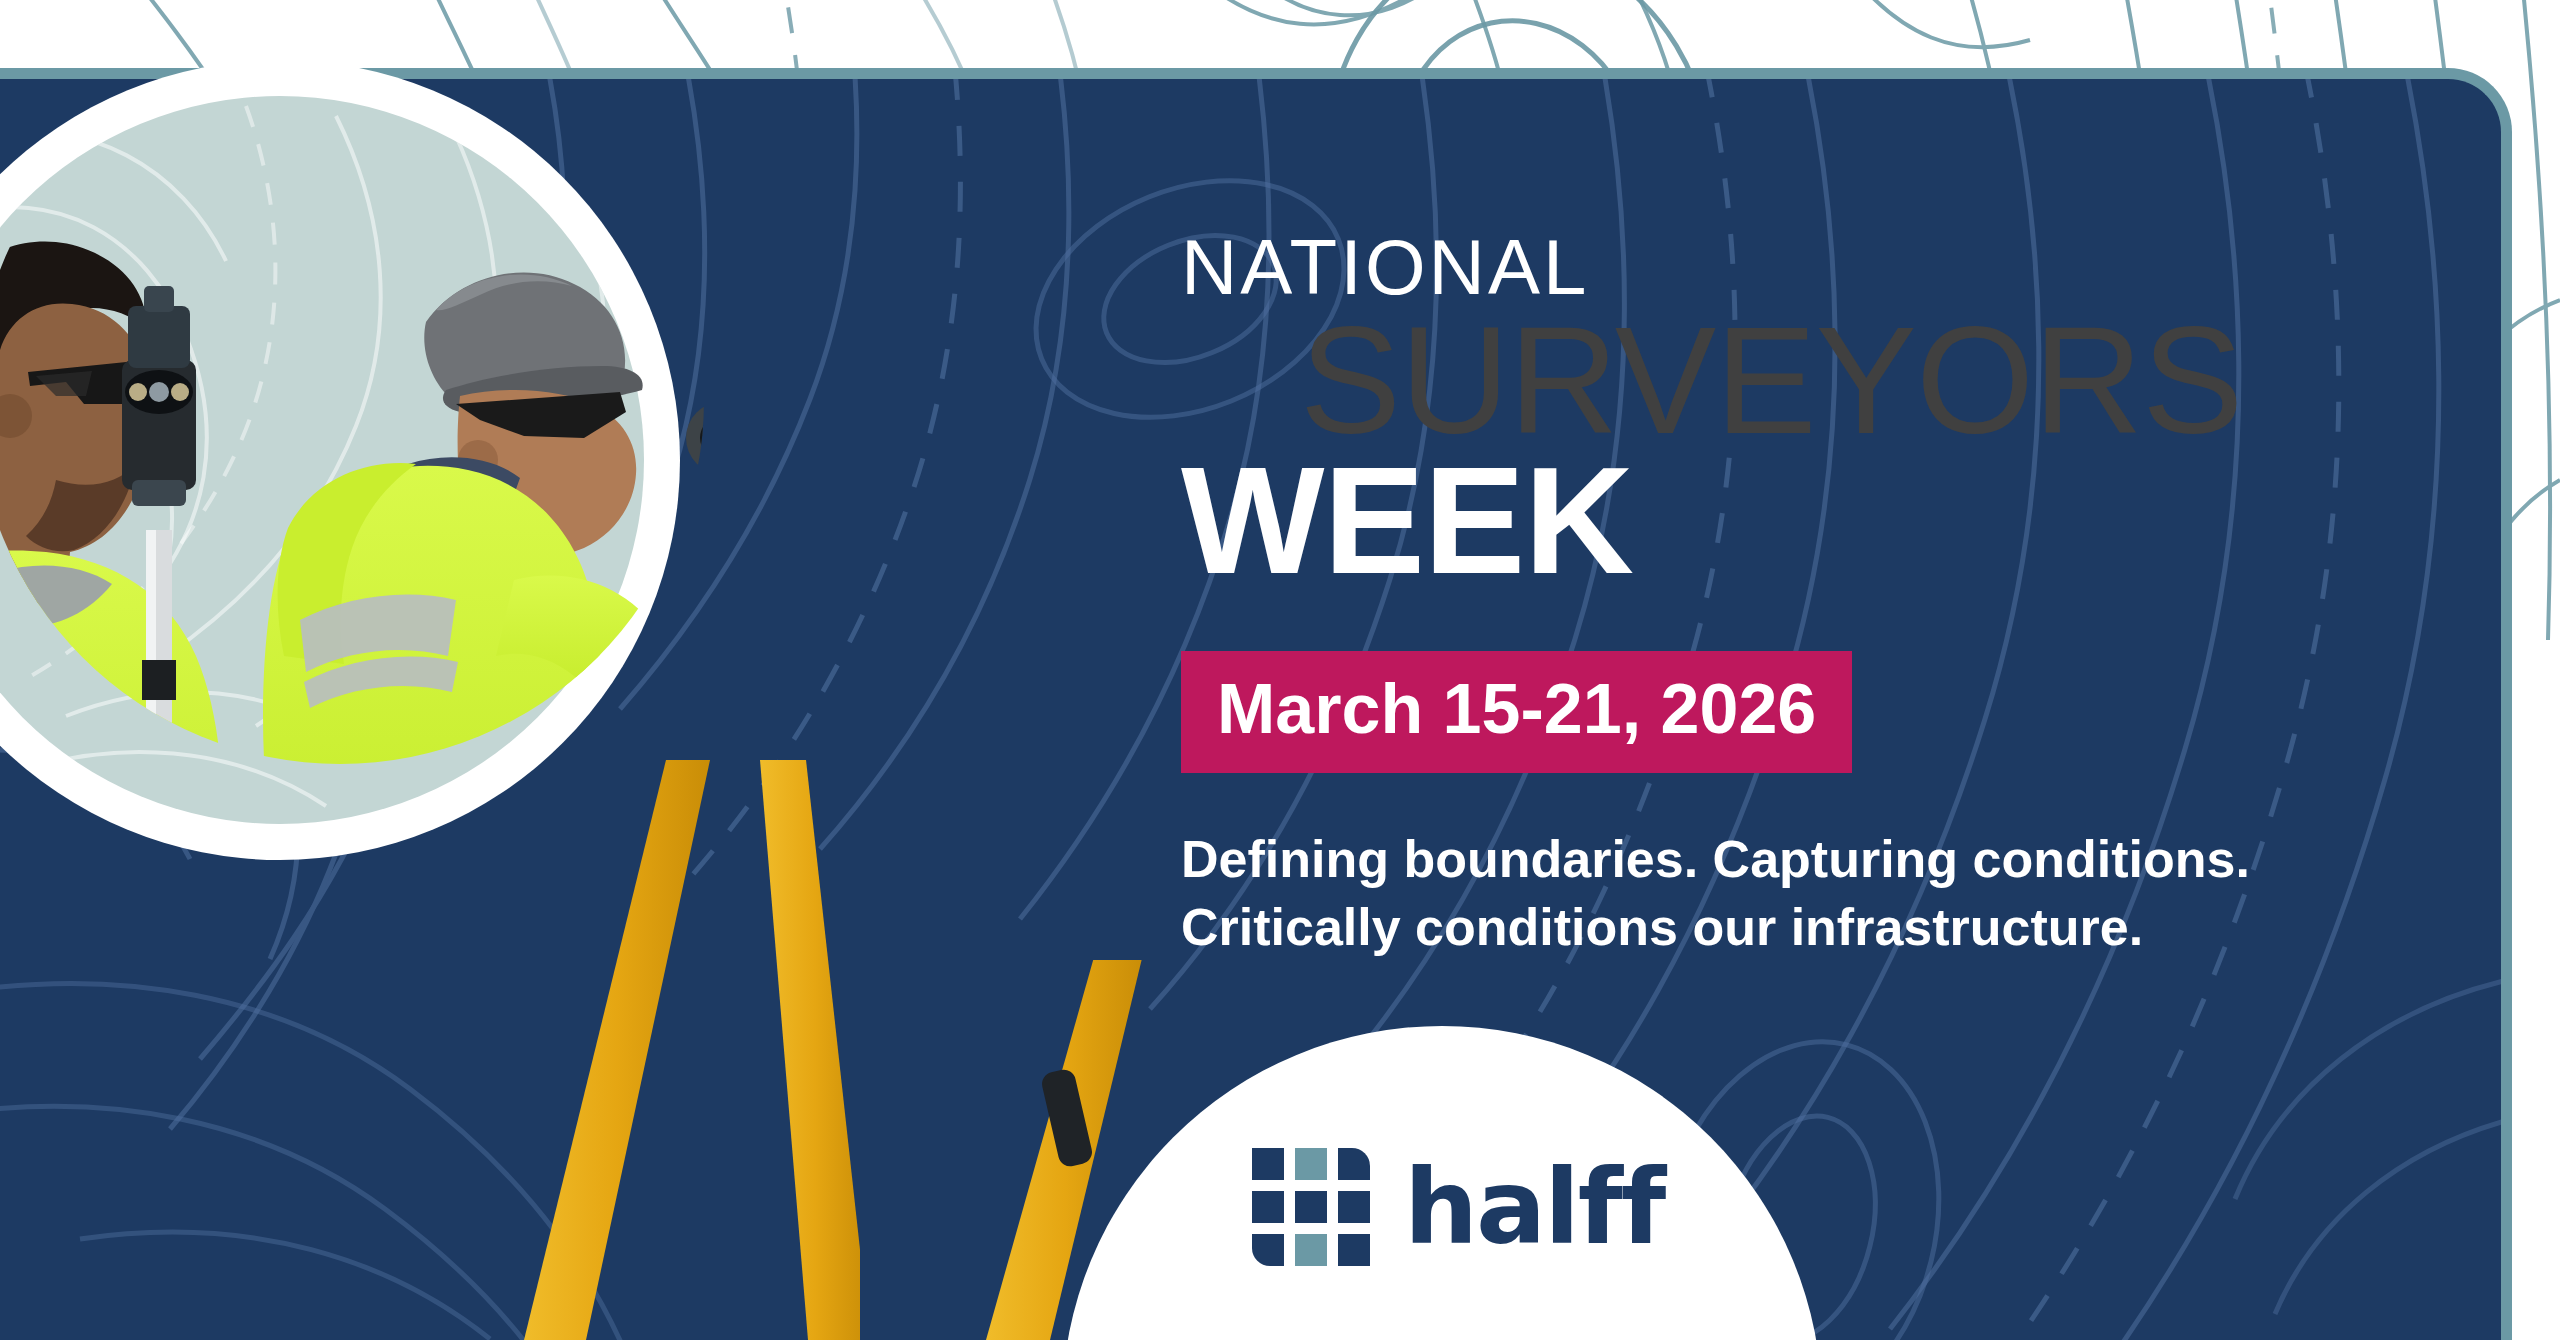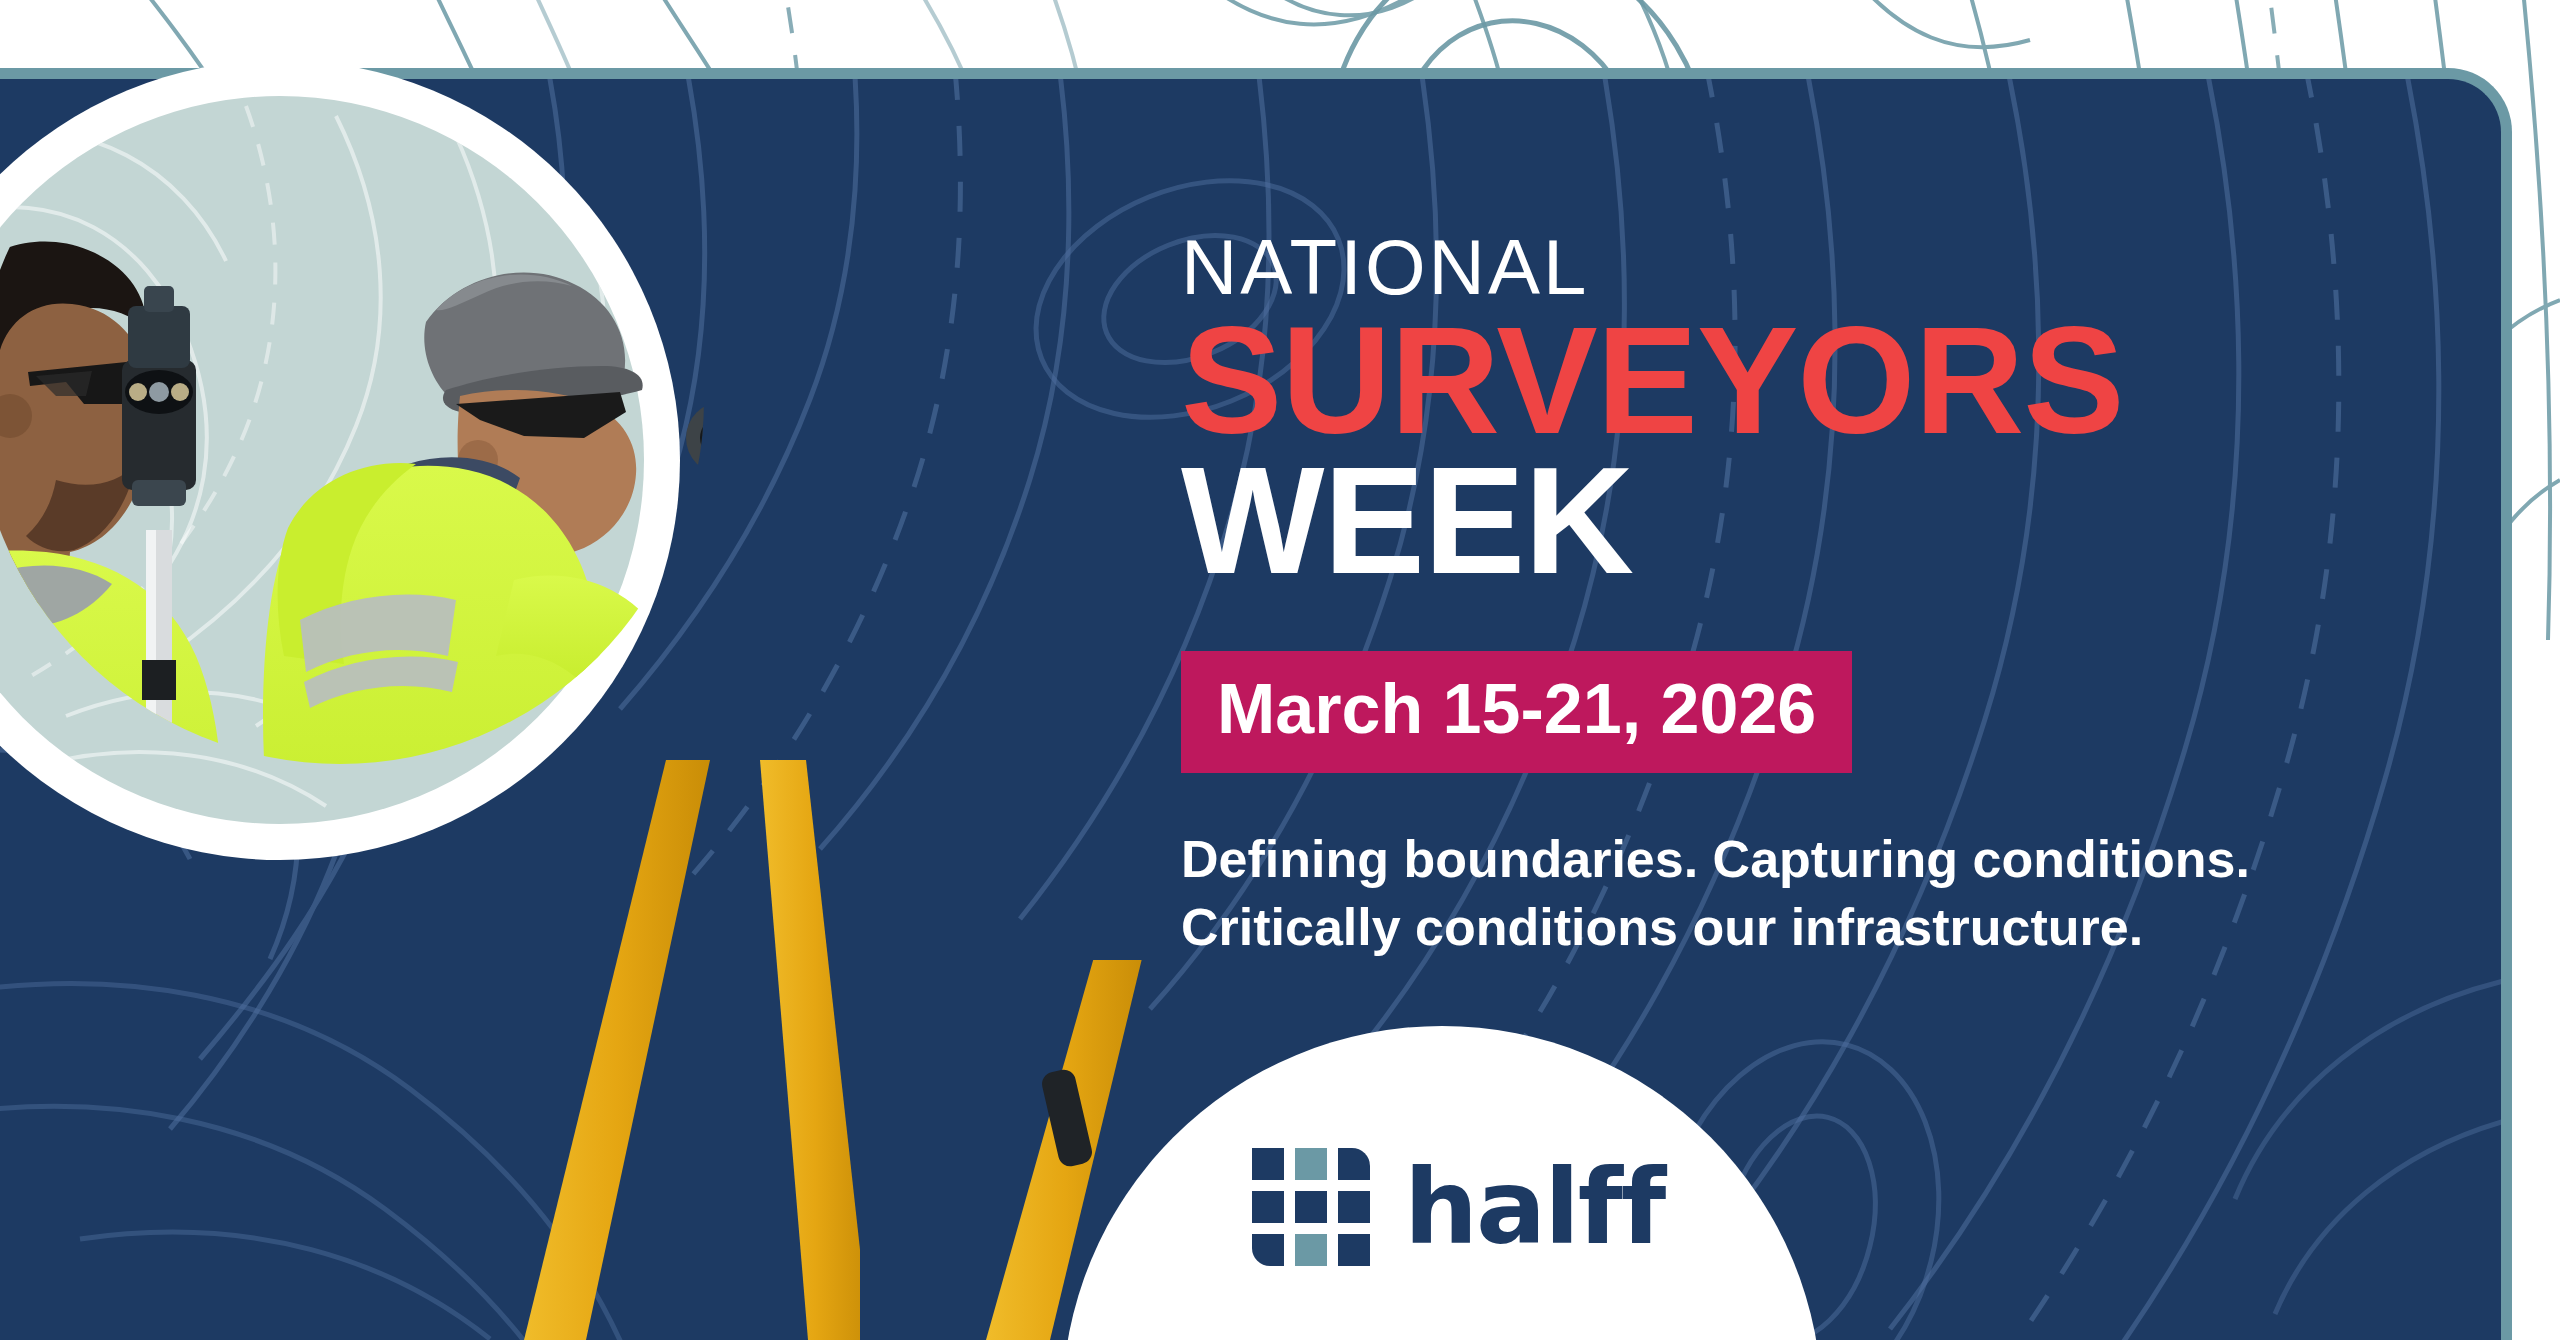--- a/index.html
+++ b/index.html
@@ -95,27 +95,28 @@
   }
   .kicker {
     color: #ffffff;
     font-size: 78px;
     font-weight: 300;
     letter-spacing: 3px;
     line-height: 0.96;
     margin: 0;
   }
   .head {
-    color: #ef4444;
-    font-weight: 700;
+    color: #404040;
+    font-weight: 400;
     font-size: 152px;
     letter-spacing: -1px;
     line-height: 0.92;
     margin: 6px 0 0 0;
     white-space: nowrap;
+    text-align: center;
   }
   .head-2 {
     color: #ffffff;
     font-weight: 700;
     font-size: 152px;
     letter-spacing: -1px;
     line-height: 0.92;
     margin: 0;
   }
 

